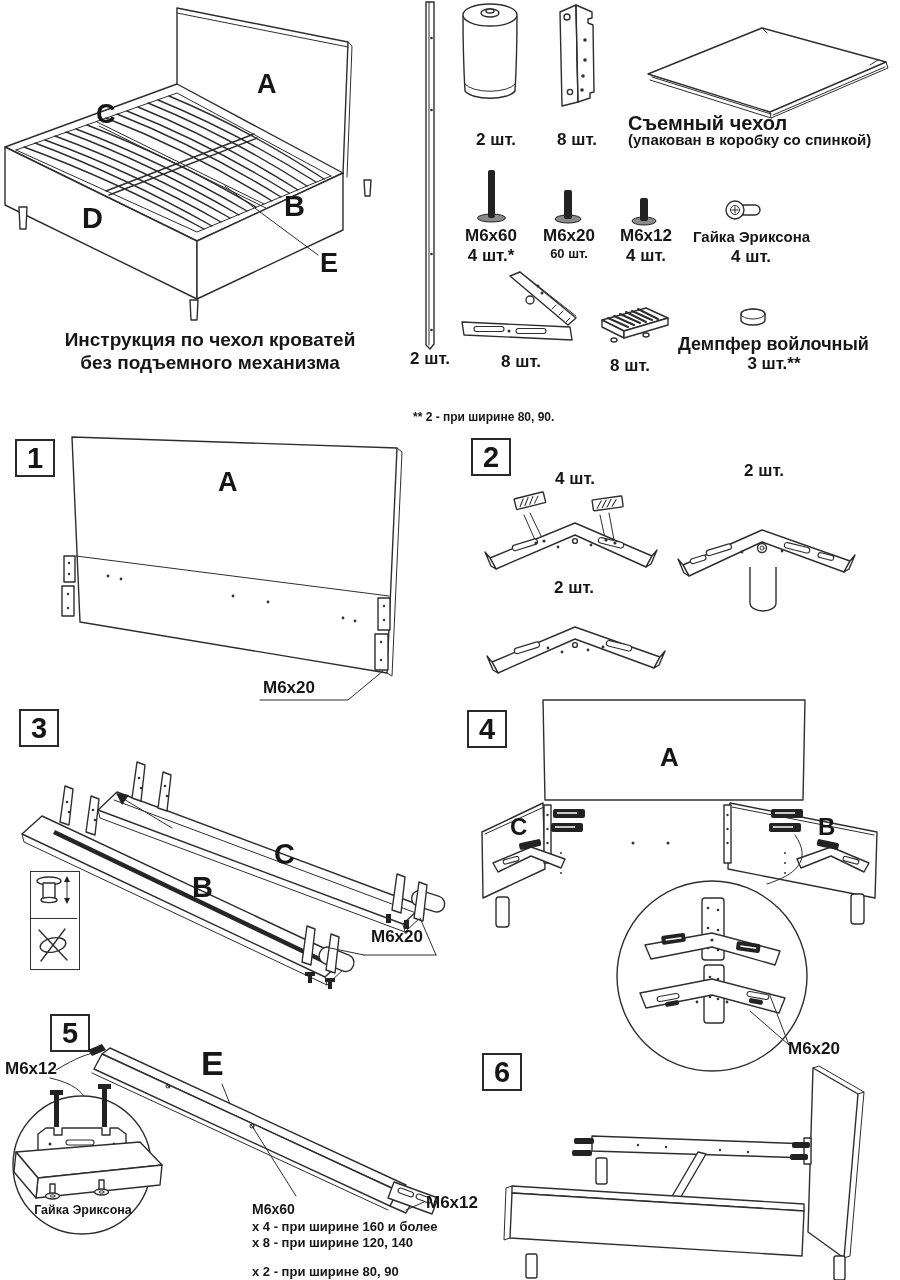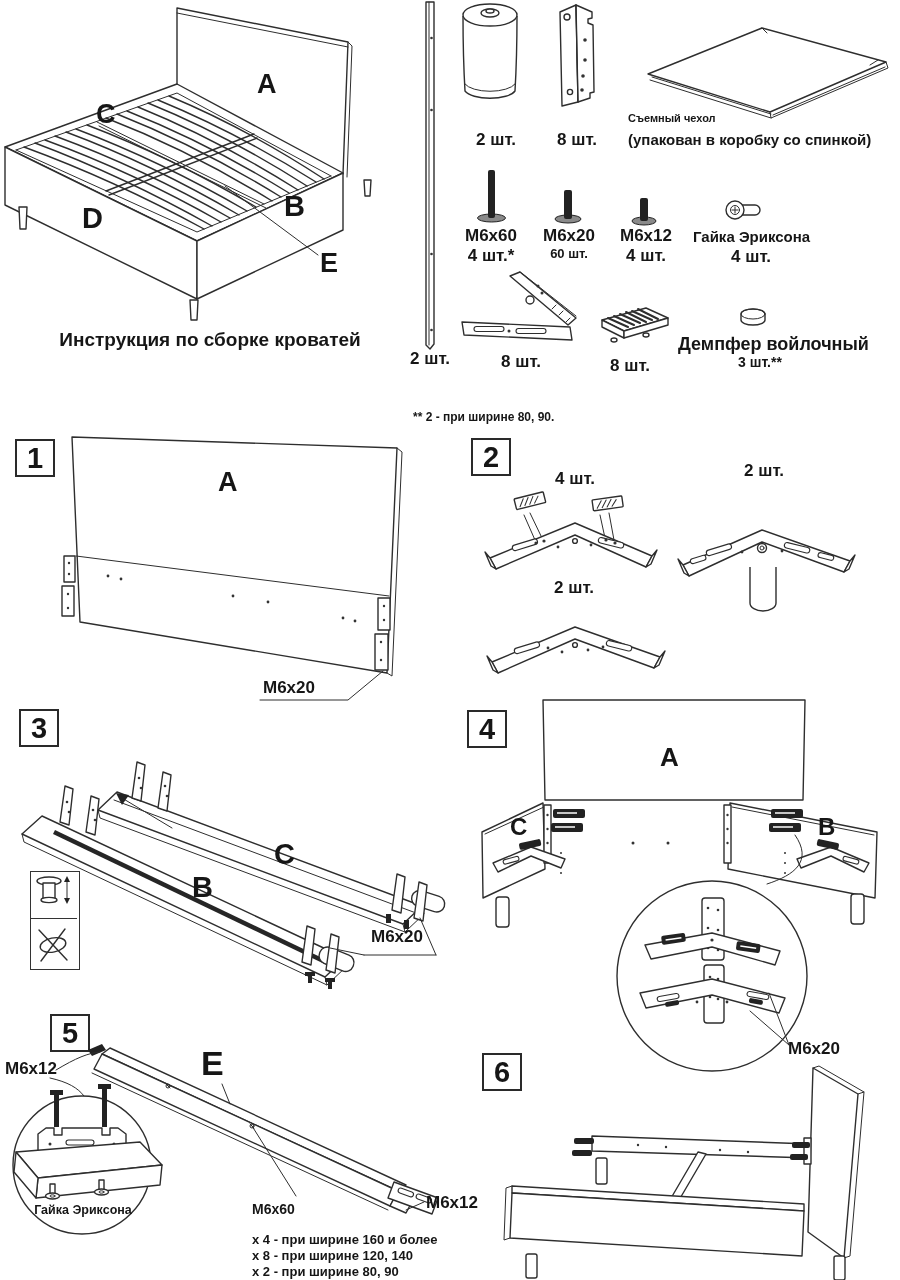--- a/index.html
+++ b/index.html
@@ -97,21 +97,21 @@
       <circle class="dot" cx="36" cy="88" r="1.8"></circle>
     <circle class="fw" cx="24" cy="90" r="2.6"></circle>
   </svg>
   <div class="lbl ctr" style="left:542px;top:131px;width:70px;font-size:17px">8 шт.</div>
 
   <svg style="left:640px;top:22" width="256" height="100" viewBox="0 0 256 100">
     <path class="fw" d="M8,52 L122,6 L246,40 L130,90 Z"></path>
     <path class="ln t1" d="M130,90 L131,96 L248,46 L246,40 M131,96 L10,58 M133,93 L245,45 M12,55 L131,92"></path>
     <path class="ln t1" d="M122,6 L127,11 M238,38 L230,43"></path>
   </svg>
-  <div class="lbl" style="left:628px;top:113px;font-size:11px">Съемный чехол</div>
+  <div class="lbl" style="left:628px;top:113px;font-size:20px">Съемный чехол</div>
   <div class="lbl" style="left:628px;top:132px;font-size:15px">(упакован в коробку со спинкой)</div>
 
   <svg style="left:472px;top:168" width="40" height="60" viewBox="0 0 40 60">
     <ellipse cx="19.5" cy="50" rx="14" ry="4" fill="#8a8a8a" stroke="#222" stroke-width="1"></ellipse>
     <rect class="blk" x="16" y="2" width="7" height="48" rx="2"></rect>
   </svg>
   <div class="lbl ctr" style="left:455px;top:227px;width:72px;font-size:17px">M6x60</div>
   <div class="lbl ctr" style="left:455px;top:247px;width:72px;font-size:17px">4 шт.*</div>
 
   <svg style="left:548px;top:182" width="40" height="44" viewBox="0 0 40 44">
@@ -158,25 +158,26 @@
     <ellipse class="fw" cx="16" cy="36" rx="3" ry="2"></ellipse>
     <ellipse class="fw" cx="48" cy="31" rx="3" ry="2"></ellipse>
   </svg>
   <div class="lbl ctr" style="left:595px;top:357px;width:70px;font-size:17px">8 шт.</div>
 
   <svg style="left:738px;top:306" width="32" height="26" viewBox="0 0 32 26">
     <path class="fw" d="M3,8 A12,5 0 0 1 27,8 L27,14 A12,5 0 0 1 3,14 Z"></path>
     <ellipse class="ln t1" cx="15" cy="8" rx="12" ry="5"></ellipse>
   </svg>
   <div class="lbl ctr" style="left:678px;top:335px;width:156px;font-size:18px">Демпфер войлочный</div>
-  <div class="lbl ctr" style="left:682px;top:355px;width:156px;font-size:14px">3 шт.**</div>
+  <div class="lbl ctr" style="left:696px;top:355px;width:156px;font-size:17px">3 шт.**</div>
 
   <div class="fnote" style="left:413px;top:410px">** 2 - при ширине 80, 90.</div>
 
-  <div class="lbl ctr" style="left:45px;top:330px;width:330px;font-size:19px">Инструкция по сборке кроватей</div>
+  <div class="lbl ctr" style="left:45px;top:330px;width:330px;font-size:19px">Инструкция по чехол кроватей</div>
+  <div class="lbl ctr" style="left:45px;top:353px;width:330px;font-size:19px">без подъемного механизма</div>
 
   <div class="stepbox" style="left:15px;top:439px">
       <span>1</span>
     </div>
   <svg style="left:48px;top:428" width="372" height="294" viewBox="0 0 372 294">
     <path class="fw" d="M24,9 L349,20 L339,245 L32,194 Z"></path>
     <path class="ln t1" d="M349,20 L354,24 L344,248 L339,245 M28,128 L341,168"></path>
     <rect class="fw" x="16" y="128" width="11" height="26"></rect>
     <rect class="fw" x="14" y="158" width="12" height="30"></rect>
     <rect class="fw" x="330" y="170" width="12" height="32"></rect>
@@ -447,23 +448,23 @@
       <ellipse class="fw" cx="101.5" cy="154" rx="7" ry="3"></ellipse>
       <ellipse class="ln t1" cx="101.5" cy="154" rx="2.5" ry="1.2"></ellipse>
 
     <path class="ln t1" d="M222,46 L230,66 M252,88 L296,158"></path>
   </svg>
   <div class="lbl" style="left:5px;top:1060px;font-size:17px">M6x12</div>
   <div class="lbl" style="left:201px;top:1046px;font-size:34px">E</div>
   <div class="lbl ctr" style="left:28px;top:1204px;width:110px;font-size:12.5px">Гайка Эриксона</div>
   <div style="position:absolute;left:252px;top:1202px">
     <div class="lbl" style="position:static;font-size:14px">M6x60</div>
-    <div class="lbl" style="position:static;font-size:13px;margin-top:16px">х 4 - при ширине 160 и более</div>
+    <div class="lbl" style="position:static;font-size:13px;margin-top:3px">х 4 - при ширине 160 и более</div>
     <div class="lbl" style="position:static;font-size:13px;margin-top:3px">х 8 - при ширине 120, 140</div>
-    <div class="lbl" style="position:static;font-size:13px;margin-top:2px">х 2 - при ширине 80, 90</div>
+    <div class="lbl" style="position:static;font-size:13px;margin-top:15px">х 2 - при ширине 80, 90</div>
   </div>
   <div class="lbl" style="left:426px;top:1194px;font-size:17px">M6x12</div>
 
   <div class="stepbox" style="left:482px;top:1053px">
       <span>6</span>
     </div>
   <svg style="left:498px;top:1058" width="402" height="222" viewBox="0 0 402 222">
 
     <path class="fw" d="M315,10 L360,36 L346,200 L310,174 Z"></path>
     <path class="ln t1" d="M315,10 L321,8 L366,34 L360,36 M366,34 L352,198 L346,200"></path>

